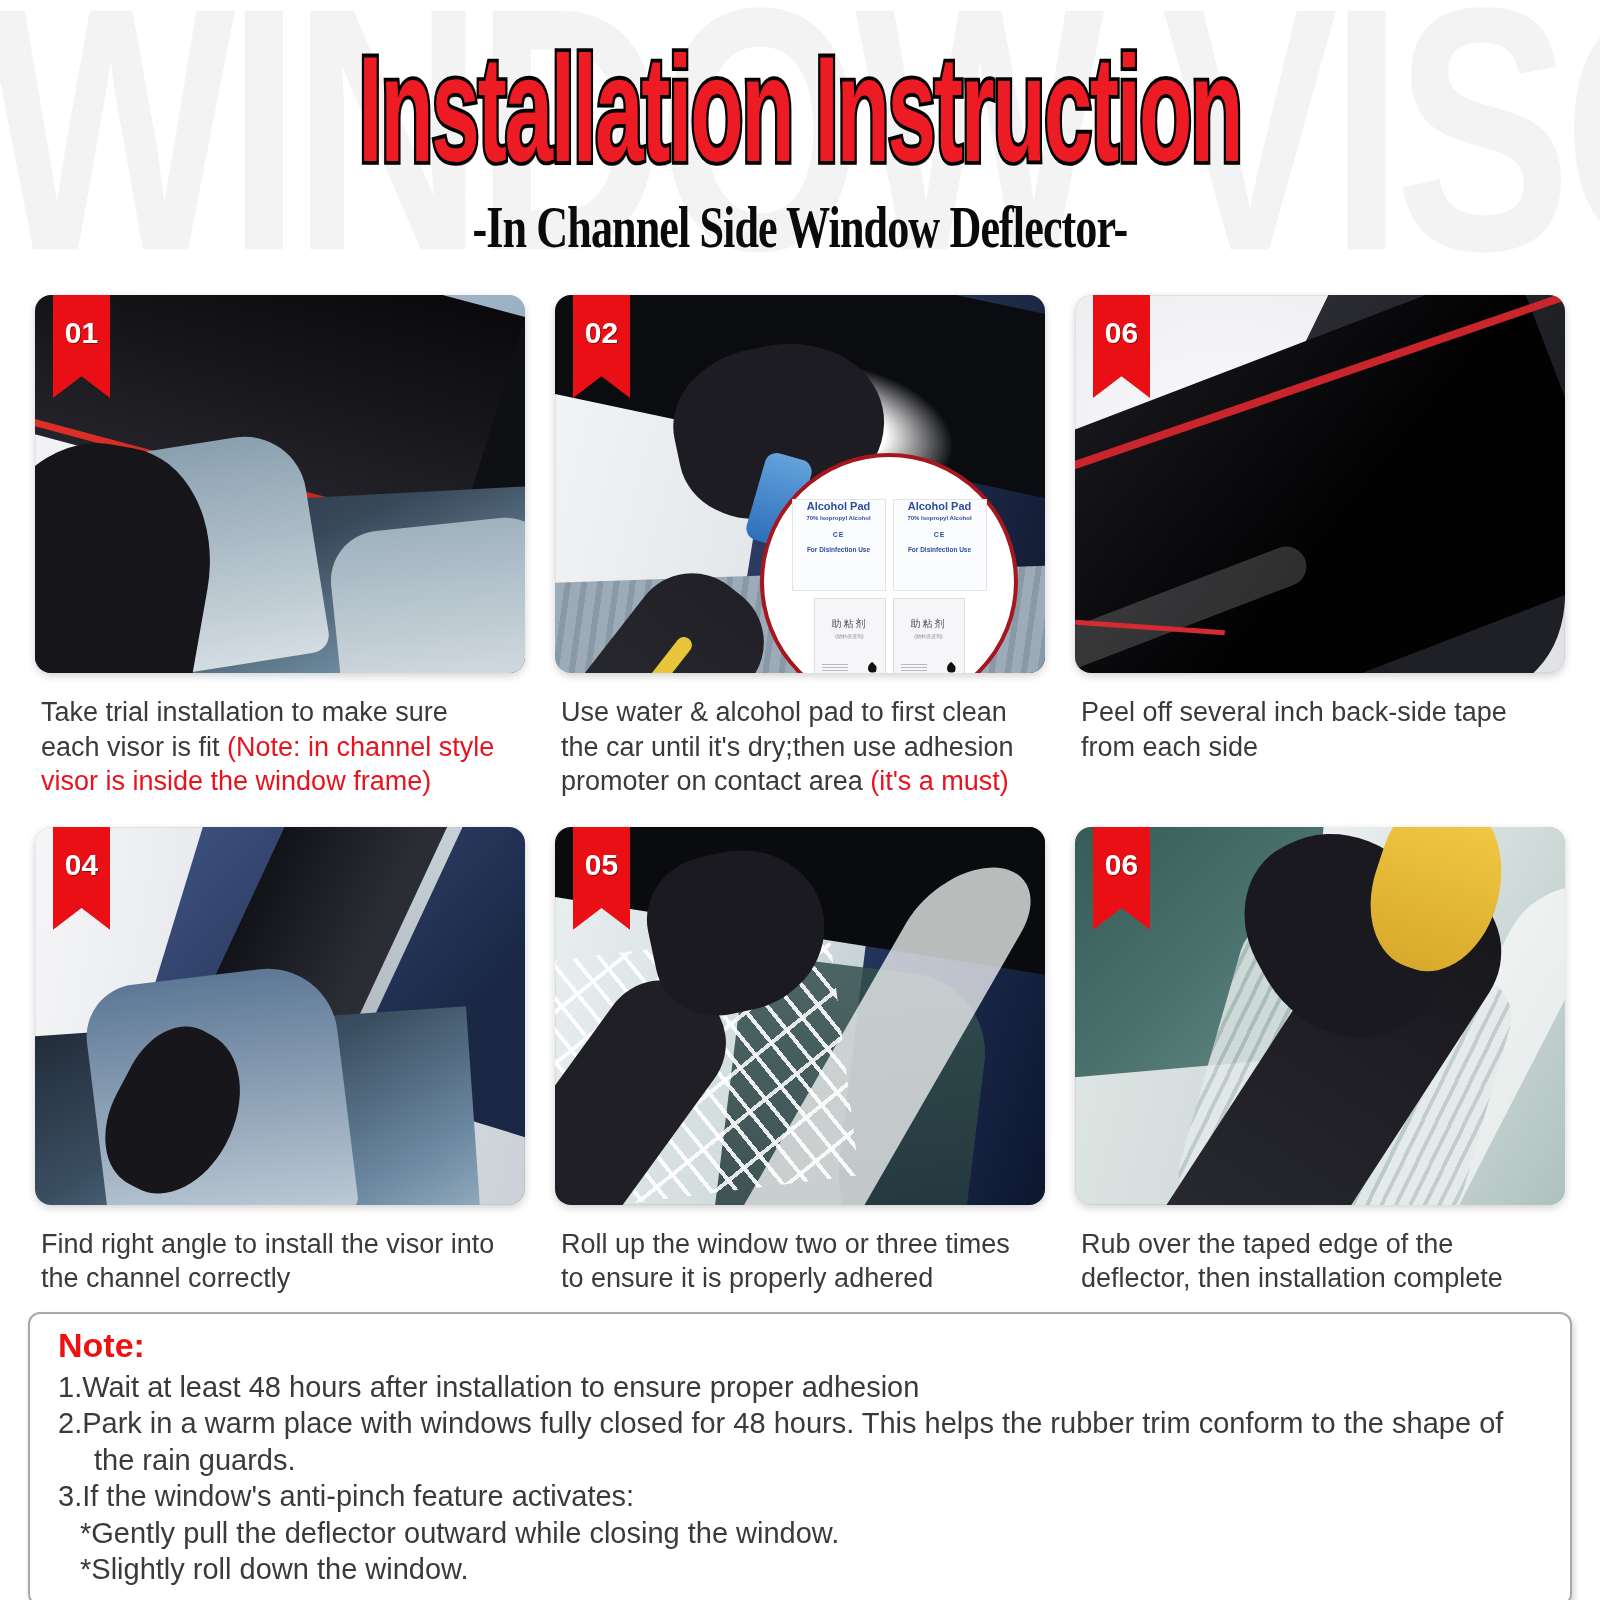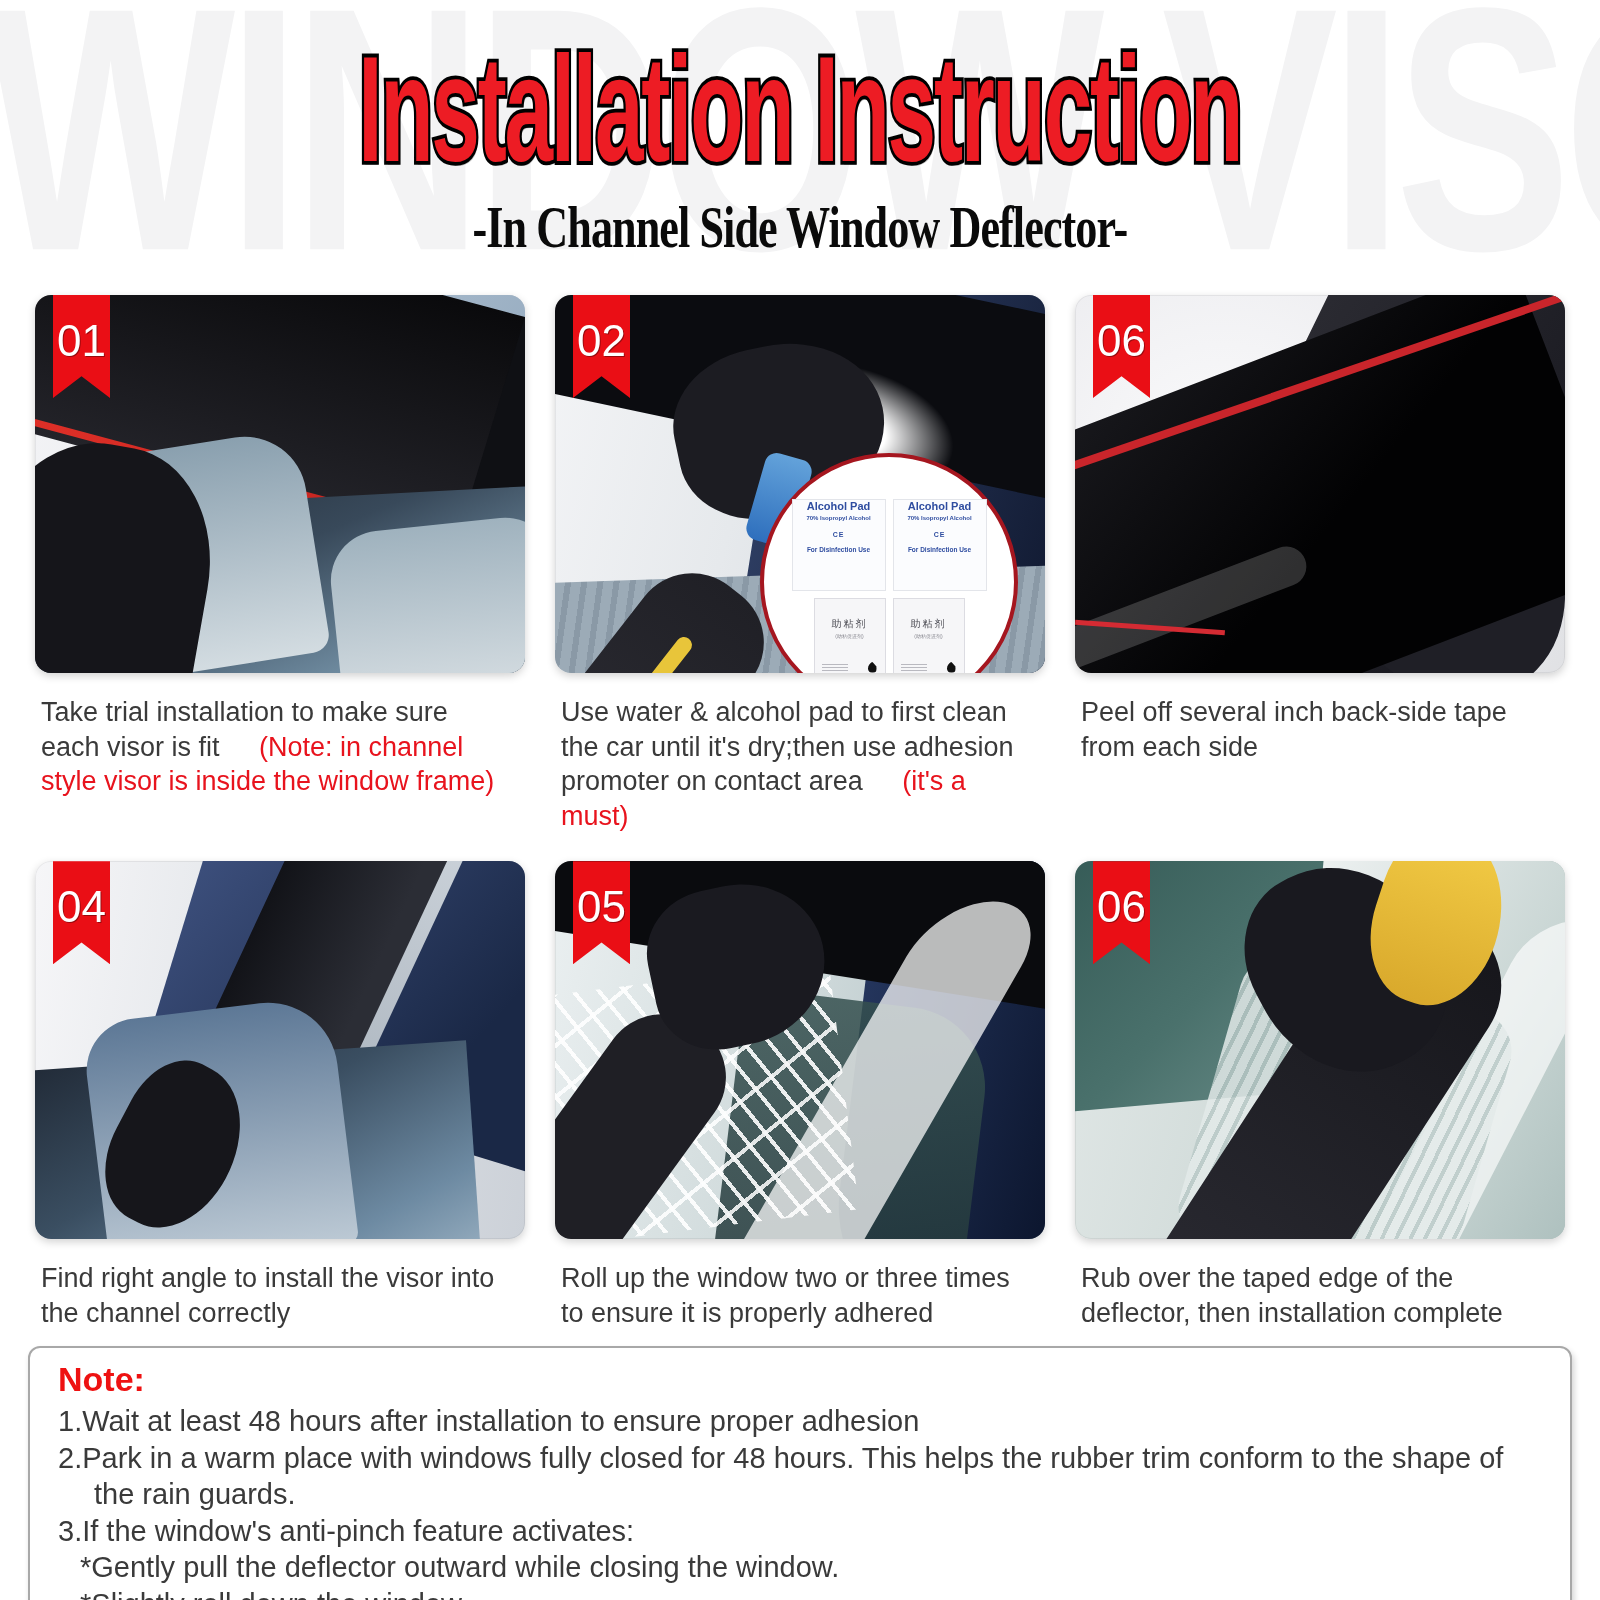--- a/index.html
+++ b/index.html
@@ -23,25 +23,25 @@
   .grid{position:relative;z-index:2;margin-top:36px;padding:0 35px;
     display:grid;grid-template-columns:repeat(3,490px);column-gap:30px;row-gap:28px;}
   figure{margin:0;}
   .photo{position:relative;width:490px;height:378px;border-radius:16px;overflow:hidden;
     background:#dfe2e6;box-shadow:0 3px 8px rgba(0,0,0,.18), inset 0 0 0 1px rgba(0,0,0,.06);}
   .layer{position:absolute;}
   
   .badge{position:absolute;top:0;left:18px;width:57px;height:103px;z-index:9;
     background:#ea0e15;clip-path:polygon(0 0,100% 0,100% 100%,50% 79%,0 100%);
     display:flex;justify-content:center;align-items:flex-start;padding-top:21px;box-sizing:border-box;}
-  .badge span{color:#fff;font-size:44px;font-weight:normal;letter-spacing:0px;
+  .badge span{color:#fff;font-size:30px;font-weight:bold;letter-spacing:0px;
     text-shadow:1px 1px 0 rgba(0,0,0,.35);}
   
   .caption{margin:22px 4px 0 6px;width:472px;font-size:27px;line-height:1.28;color:#3a3a3a;}
-  .cap-red{color:#e8131d;margin-left:32px;}
+  .cap-red{color:#e8131d;}
   
   .p1{background:linear-gradient(115deg,#f5f5f7 0%,#e8eaee 40%,#cfd4da 100%);}
   .p1 .skyR{right:-40px;top:-30px;width:260px;height:240px;background:linear-gradient(120deg,#aebfd0,#8aa2b8);transform:rotate(16deg);}
   .p1 .roofline{top:-128px;left:-70px;width:150%;height:240px;background:linear-gradient(#0a0a0c,#232329);
       transform:rotate(15deg);transform-origin:left top;border-radius:0 0 26px 10px;}
   .p1 .tape{top:116px;left:-30px;width:125%;height:7px;background:linear-gradient(90deg,#e03028,#c3241f 70%,rgba(195,36,31,.2));
       transform:rotate(15deg);transform-origin:left top;}
   .p1 .pillar{right:-70px;top:30px;width:150px;height:140%;background:#0f1014;transform:rotate(17deg);}
   .p1 .interior{left:-40px;bottom:-60px;width:120%;height:62%;
       background:linear-gradient(160deg,#232c38 0%,#38495a 35%,#7390a5 70%,#a7bcca 100%);transform:rotate(-3deg);}

